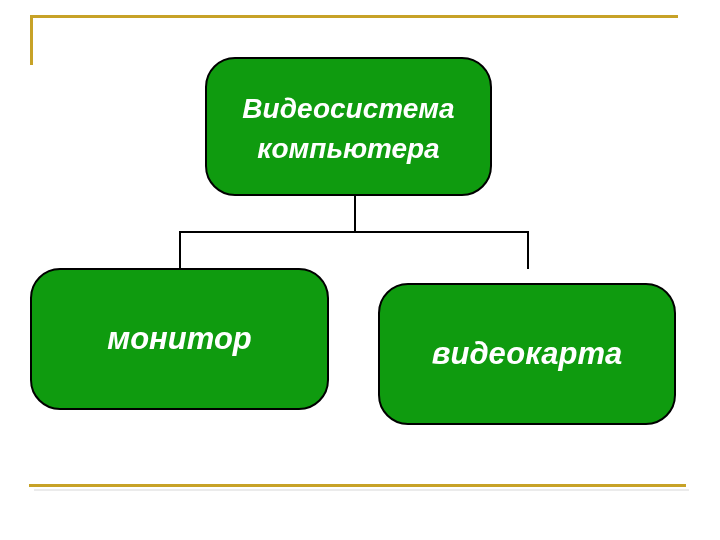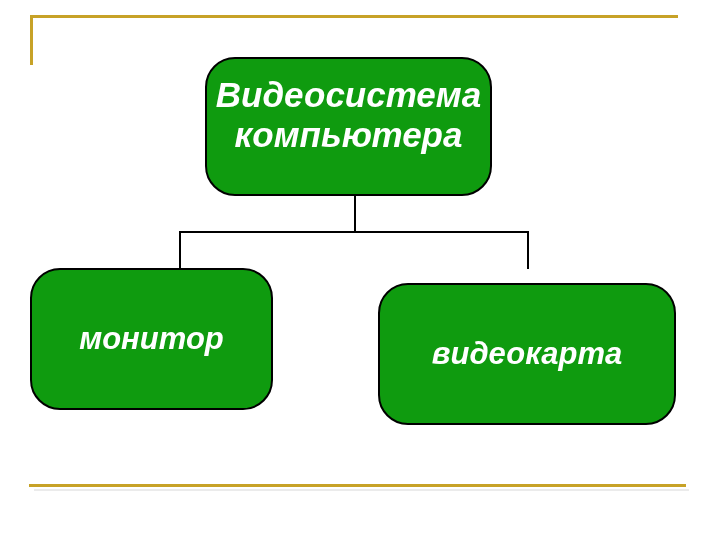--- a/index.html
+++ b/index.html
@@ -37,32 +37,32 @@
     border: 2px solid #000000;
     border-radius: 30px;
     box-sizing: border-box;
     color: #ffffff;
     font-weight: bold;
     font-style: italic;
     text-align: center;
   }
   .node-root {
     left: 205px; top: 57px; width: 287px; height: 139px;
-    font-size: 35px;
+    font-size: 28px;
     line-height: 40px;
-    padding-top: 16px;
+    padding-top: 30px;
   }
   .node-child {
     top: 268px; height: 142px;
     display: flex;
     align-items: center;
     justify-content: center;
     font-size: 31px;
   }
-  .node-child-left  { left: 30px;  width: 243px; }
+  .node-child-left  { left: 30px;  width: 299px; }
   .node-child-right { left: 378px; width: 298px; margin-top: 15px; }
 </style>
 </head>
 <body>
 
 <div class="slide">
 
   <div class="gold top-h"></div>
   <div class="gold left-v"></div>
   <div class="gold bottom-h"></div>

